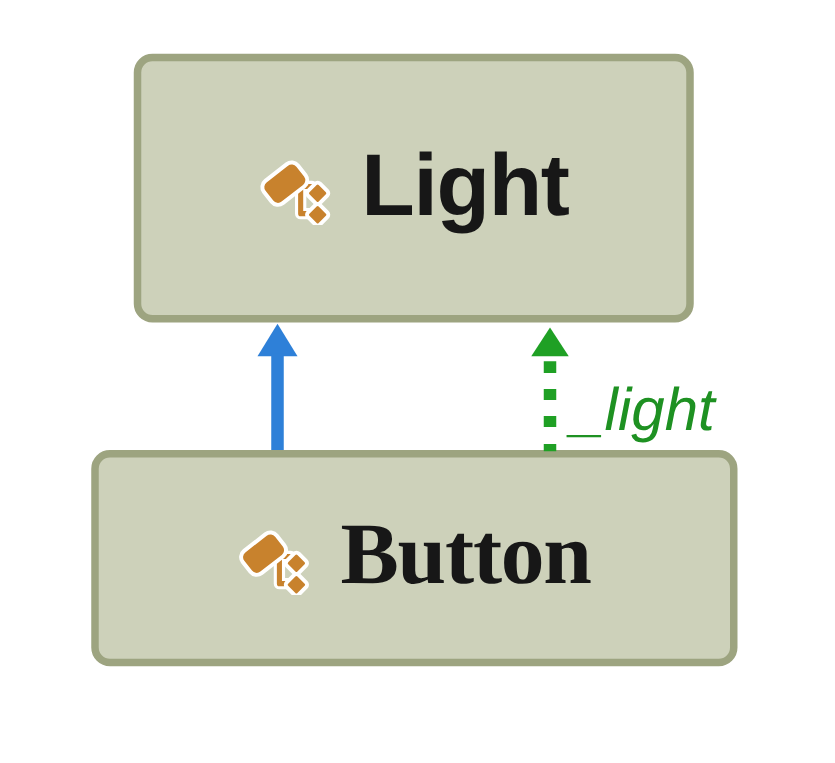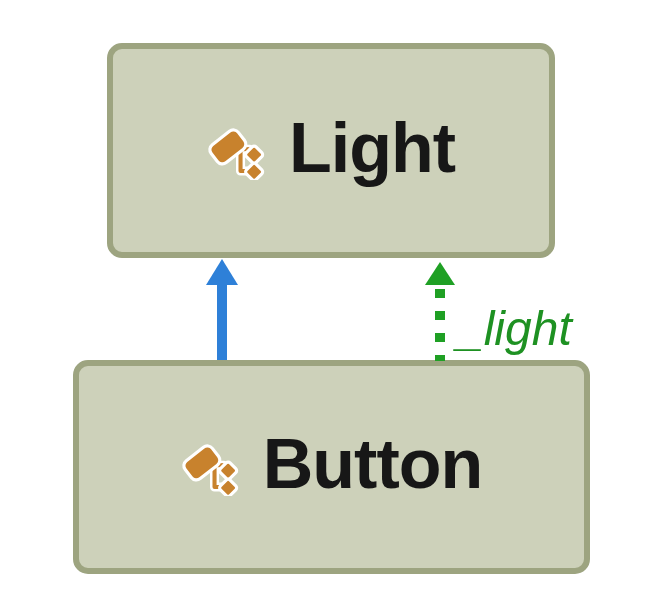--- a/index.html
+++ b/index.html
@@ -20,21 +20,21 @@
     box-sizing: border-box;
     background: #cdd1ba;
     border: 6px solid #9da480;
     border-radius: 15px;
     display: flex;
     align-items: center;
     justify-content: center;
     gap: 24px;
   }
   .node-light  { left: 107px; top: 43px;  width: 448px; height: 215px; }
-  .node-button { left: 73px;  top: 360px; width: 517px; height: 214px; }
+  .node-button { left: 73px;  top: 360px; width: 517px; height: 173px; font-family: Liberation Serif, serif; }
   .node-label {
     font-size: 70px;
     font-weight: 700;
     color: #171717;
     letter-spacing: -1px;
     line-height: 1;
     padding-bottom: 6px;
   }
   .class-icon { width: 58px; height: 58px; flex: 0 0 auto; }
 

